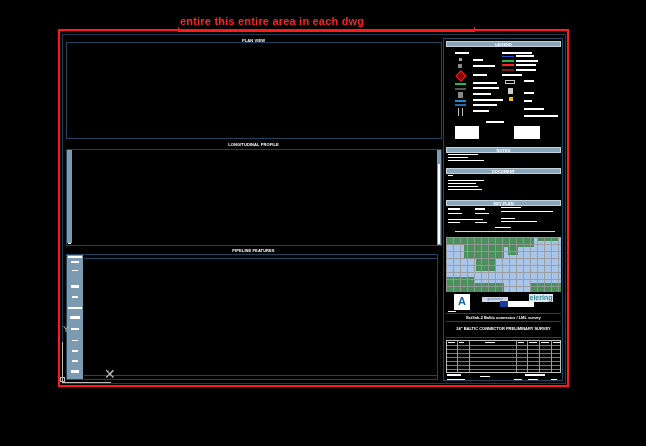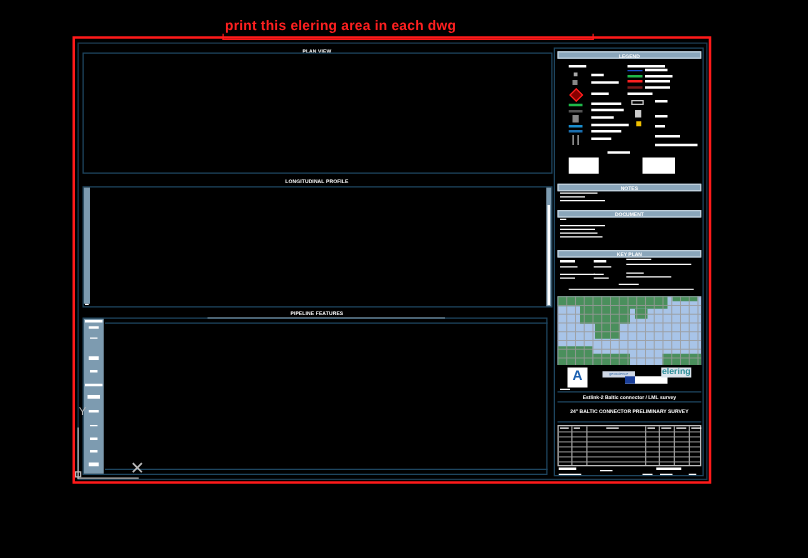--- a/index.html
+++ b/index.html
@@ -23,21 +23,21 @@
   .tb-text { color:#fff; font-size:4px; font-weight:bold; text-align:center; white-space:nowrap; }
   .rev-table { left:446px; top:340px; width:115px; height:33px; border:1px solid #bfbfbf; box-sizing:border-box; }
   .rev-row { position:absolute; left:0; right:0; height:1px; background:#7a7a7a; }
   .rev-col { position:absolute; top:0; bottom:0; width:1px; background:#9a9a9a; }
   .logo-box { background:#fff; }
   .ucs { border-left:1px solid #bbb; border-bottom:1px solid #bbb; }
 </style>
 </head>
 <body>
 
-<div class="abs print-label">print this elering area in each dwg</div>
+<div class="abs print-label">entire this entire area in each dwg</div>
 <div class="abs print-frame-tab"></div>
 <div class="abs print-frame"></div>
 
 <div class="abs sheet"></div>
 
 <div class="abs vp-title" style="left:66px;top:38px;width:375px;">PLAN VIEW</div>
 <div class="abs vp" style="left:66px;top:42px;width:376px;height:97px;"></div>
 
 <div class="abs vp-title" style="left:66px;top:142px;width:375px;">LONGITUDINAL PROFILE</div>
 <div class="abs vp" style="left:66px;top:149px;width:376px;height:97px;"></div>

